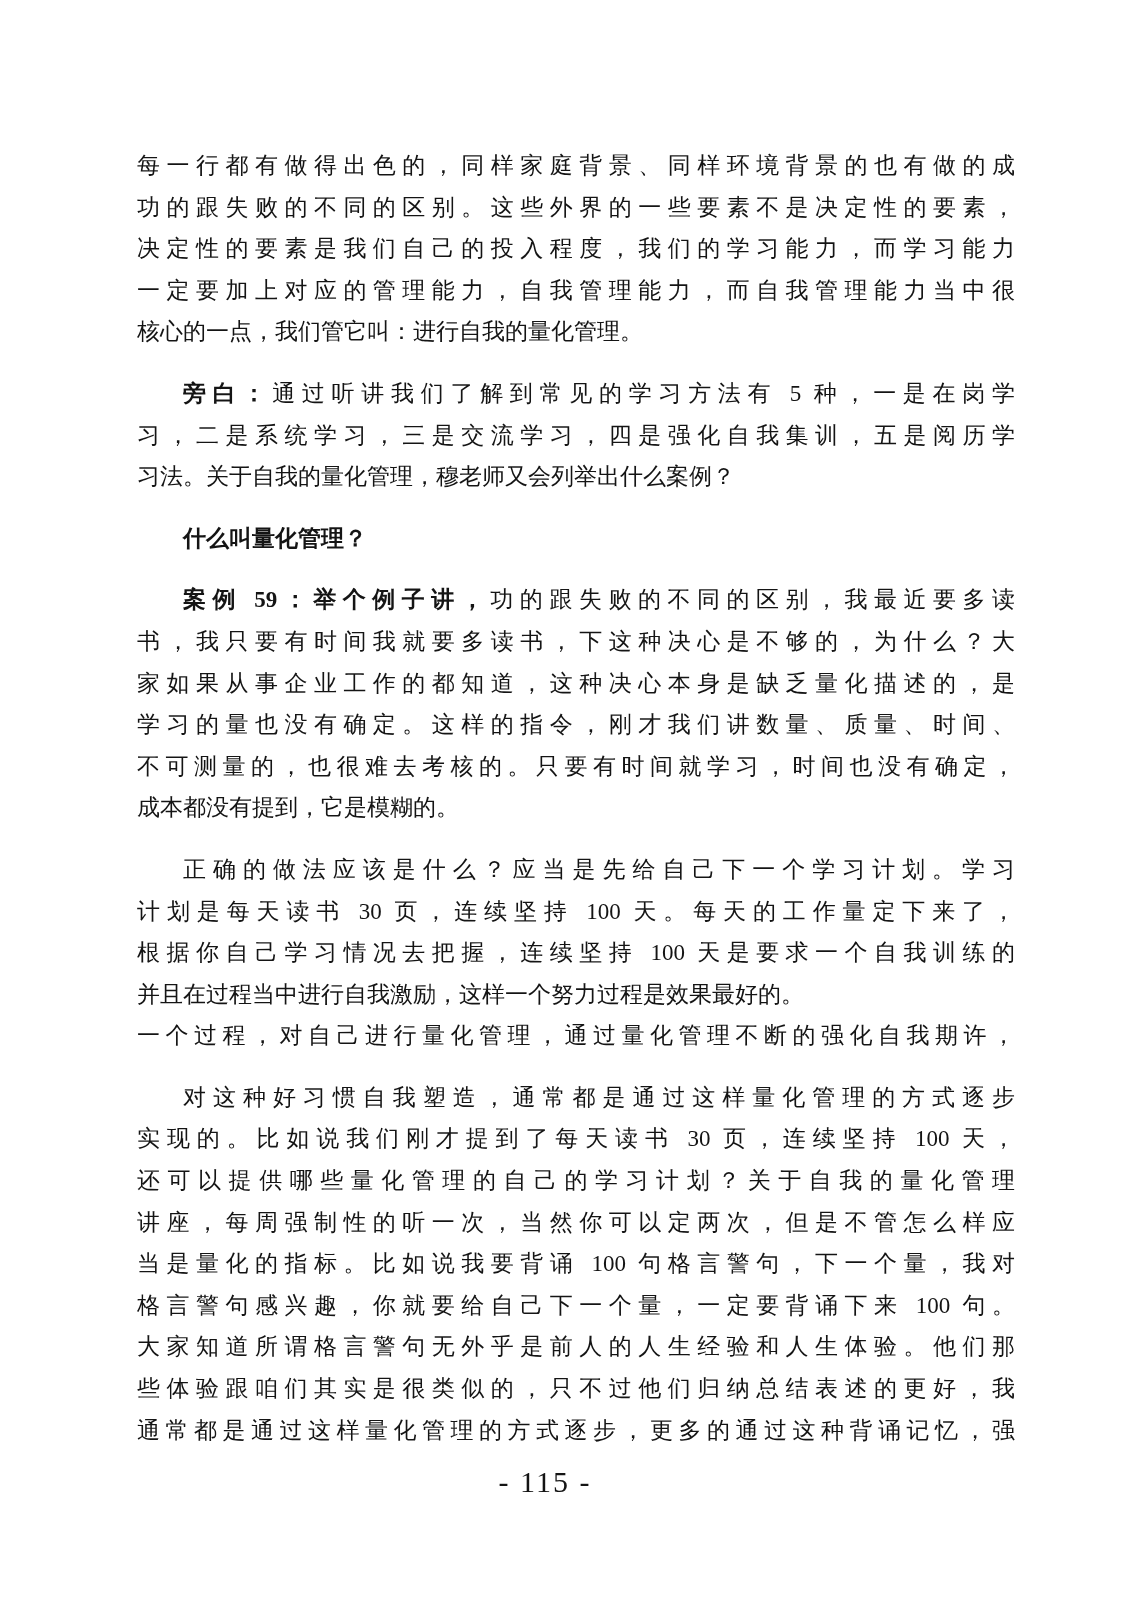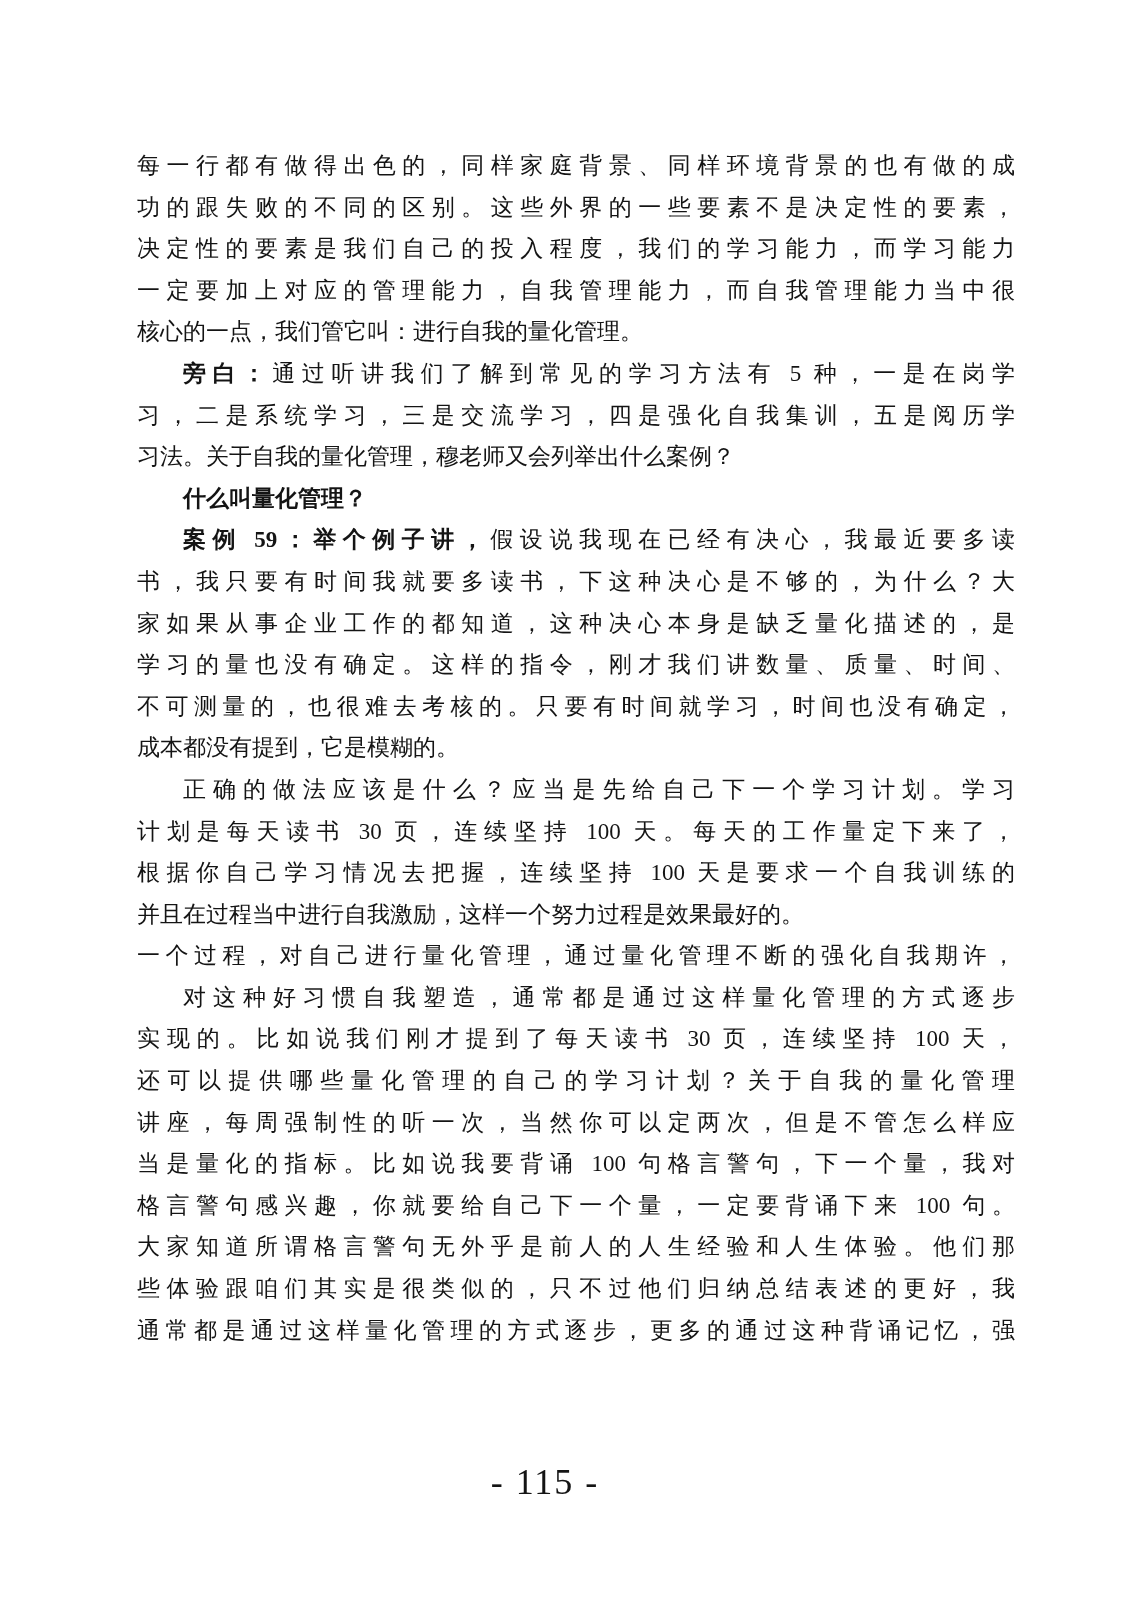--- a/index.html
+++ b/index.html
@@ -33,51 +33,52 @@
     overflow: visible;
     text-align: justify;
     text-align-last: justify;
     white-space: nowrap;
   }
   .line.last {
     text-align-last: left;
   }
   .line.indent {
     text-indent: 2em;
+    margin-top: 20px;
   }
   .line b {
     font-weight: 700;
   }
   .page-number {
     position: absolute;
     top: 1466px;
     left: 545px;
     transform: translateX(-50%);
-    font-size: 36px;
+    font-size: 30px;
     line-height: 32px;
     letter-spacing: 2px;
     color: #141414;
     white-space: pre;
   }
 </style>
 </head>
 <body>
 
 <div class="page">
   <main class="text-block" id="text-block">
       <div class="line"><span>每一行都有做得出色的，同样家庭背景、同样环境背景的也有做的成</span></div>
       <div class="line"><span>功的跟失败的不同的区别。这些外界的一些要素不是决定性的要素，</span></div>
       <div class="line"><span>决定性的要素是我们自己的投入程度，我们的学习能力，而学习能力</span></div>
       <div class="line"><span>一定要加上对应的管理能力，自我管理能力，而自我管理能力当中很</span></div>
       <div class="line last"><span>核心的一点，我们管它叫：进行自我的量化管理。</span></div>
       <div class="line indent"><b>旁白：</b><span>通过听讲我们了解到常见的学习方法有 5 种，一是在岗学</span></div>
       <div class="line"><span>习，二是系统学习，三是交流学习，四是强化自我集训，五是阅历学</span></div>
       <div class="line last"><span>习法。关于自我的量化管理，穆老师又会列举出什么案例？</span></div>
       <div class="line indent last"><b>什么叫量化管理？</b></div>
-      <div class="line indent"><b>案例 59：举个例子讲，</b><span>假设说我现在已经有决心，我最近要多读</span></div>
+      <div class="line indent"><b>案例 59：举个例子讲，</b><span>功的跟失败的不同的区别，我最近要多读</span></div>
       <div class="line"><span>书，我只要有时间我就要多读书，下这种决心是不够的，为什么？大</span></div>
       <div class="line"><span>家如果从事企业工作的都知道，这种决心本身是缺乏量化描述的，是</span></div>
       <div class="line"><span>学习的量也没有确定。这样的指令，刚才我们讲数量、质量、时间、</span></div>
       <div class="line"><span>不可测量的，也很难去考核的。只要有时间就学习，时间也没有确定，</span></div>
       <div class="line last"><span>成本都没有提到，它是模糊的。</span></div>
       <div class="line indent"><span>正确的做法应该是什么？应当是先给自己下一个学习计划。学习</span></div>
       <div class="line"><span>计划是每天读书 30 页，连续坚持 100 天。每天的工作量定下来了，</span></div>
       <div class="line"><span>根据你自己学习情况去把握，连续坚持 100 天是要求一个自我训练的</span></div>
       <div class="line last"><span>并且在过程当中进行自我激励，这样一个努力过程是效果最好的。</span></div>
       <div class="line"><span>一个过程，对自己进行量化管理，通过量化管理不断的强化自我期许，</span></div>

